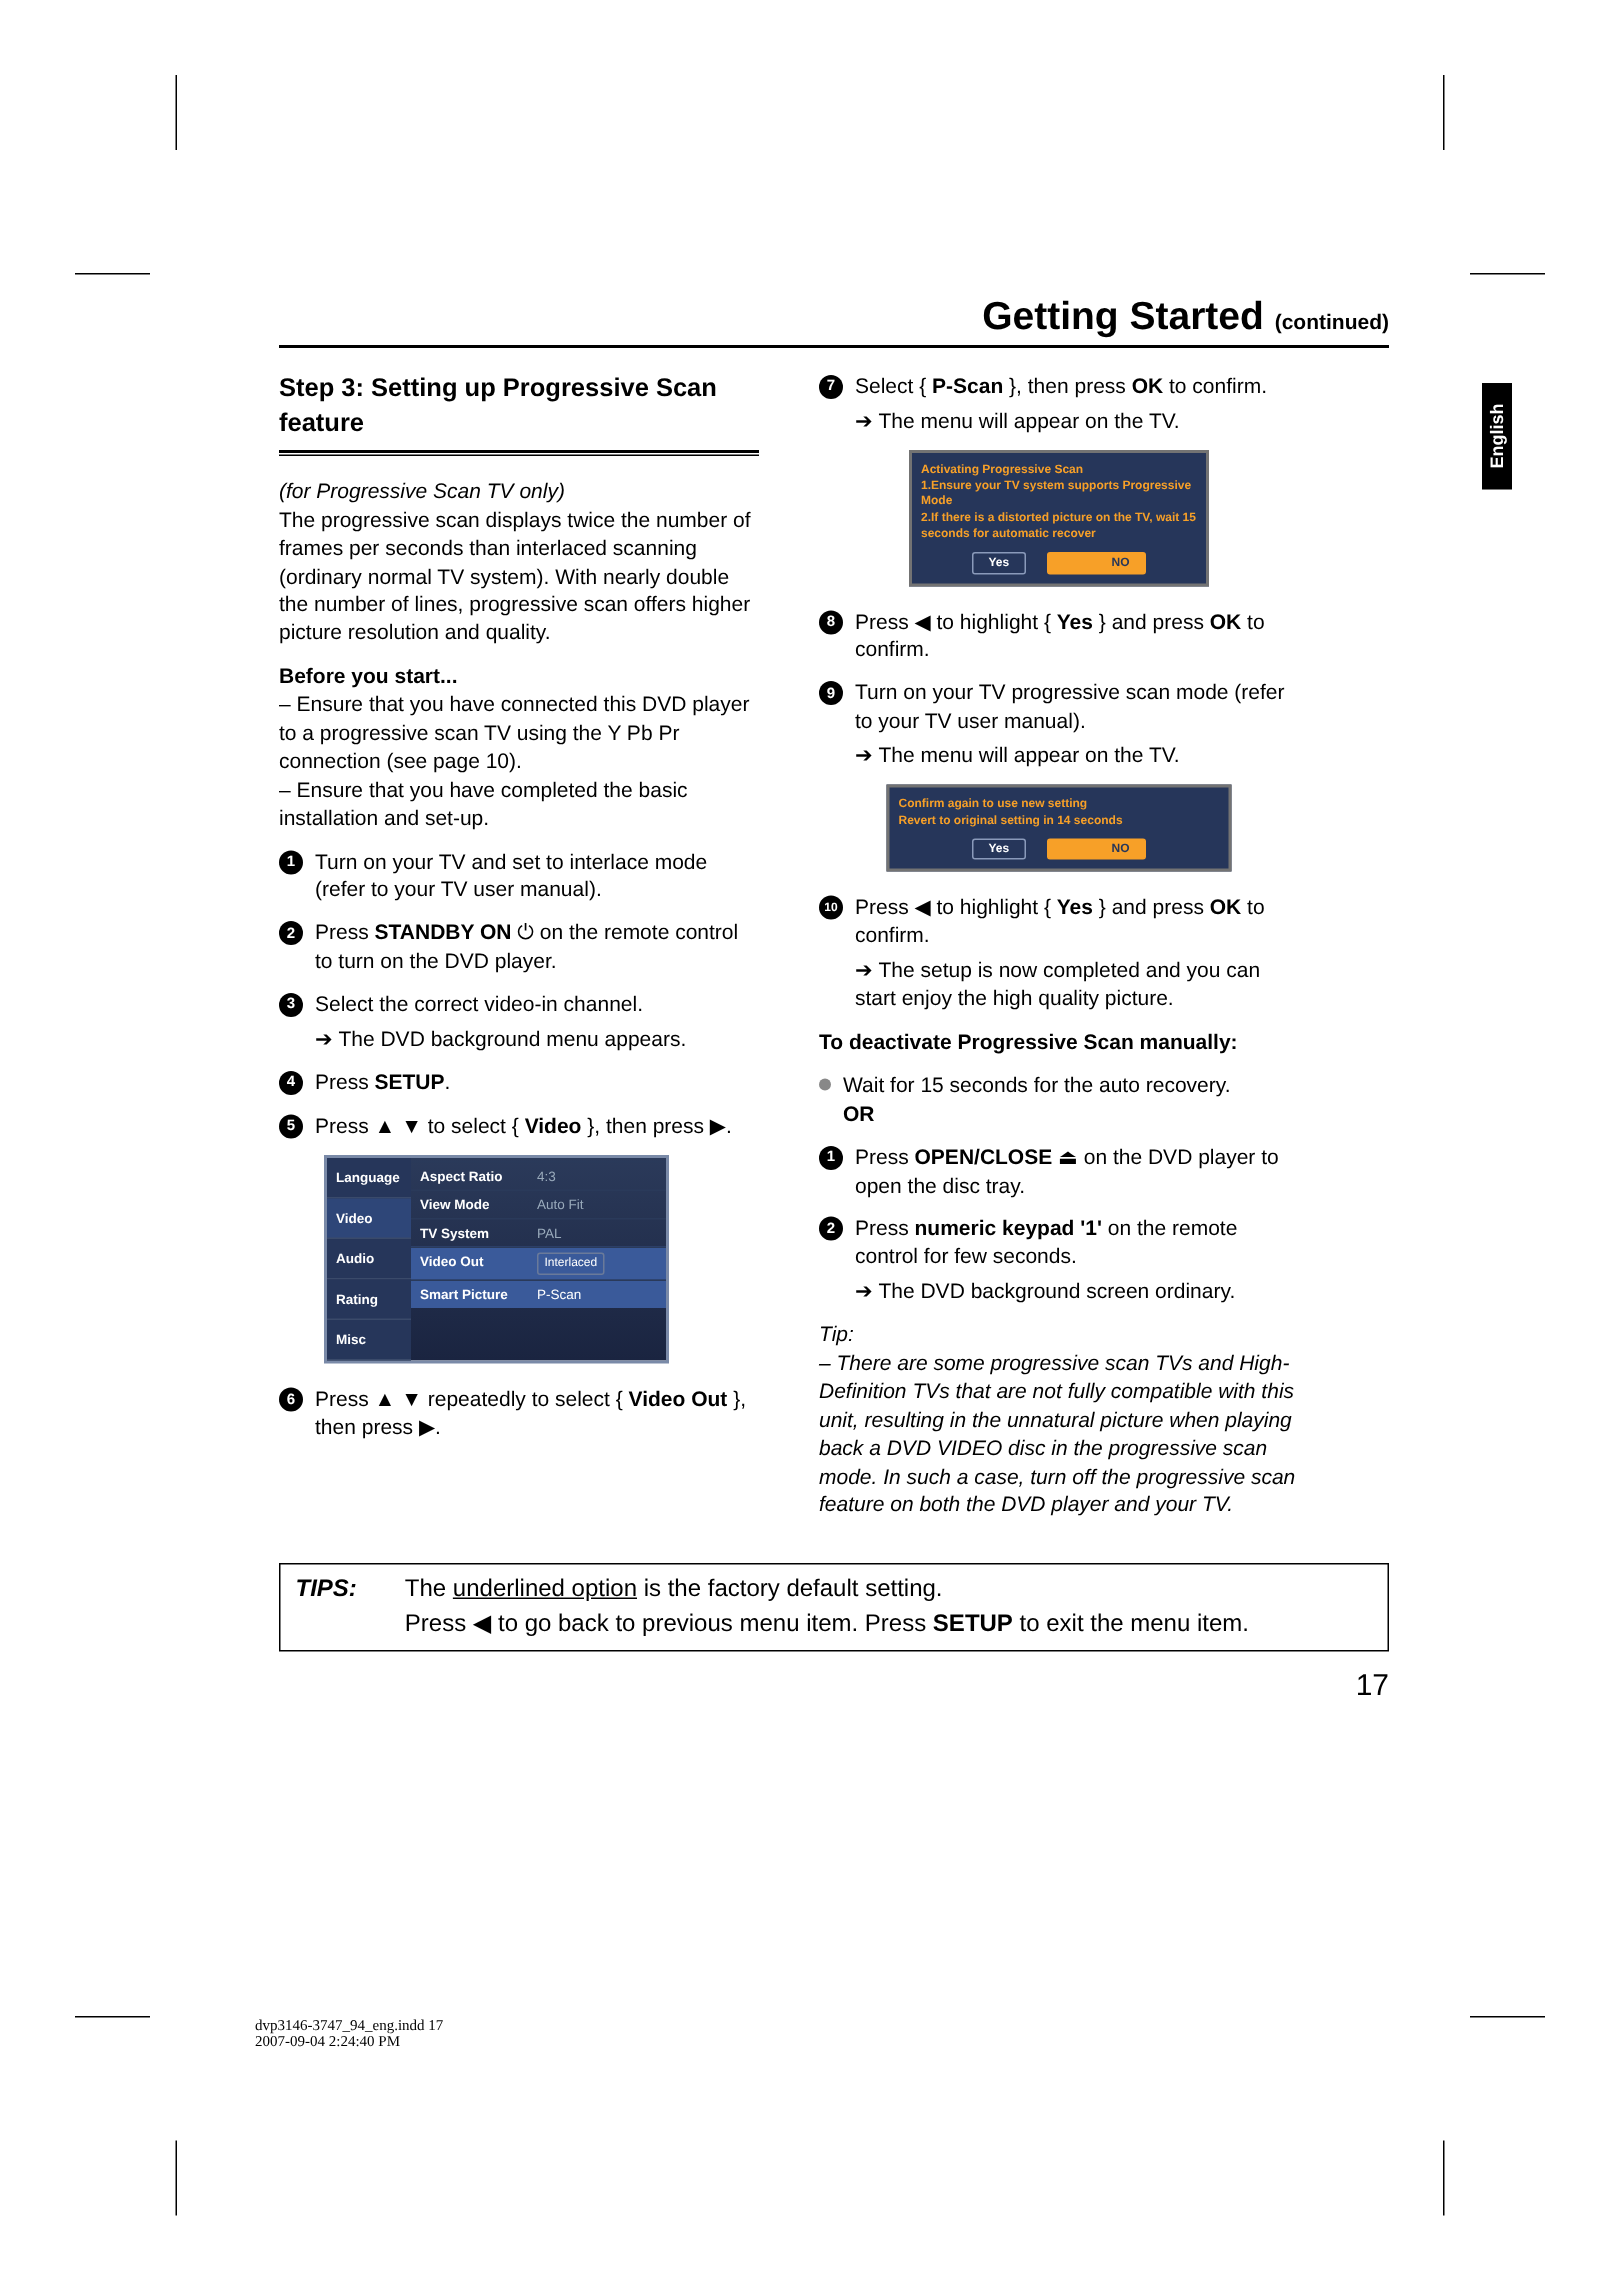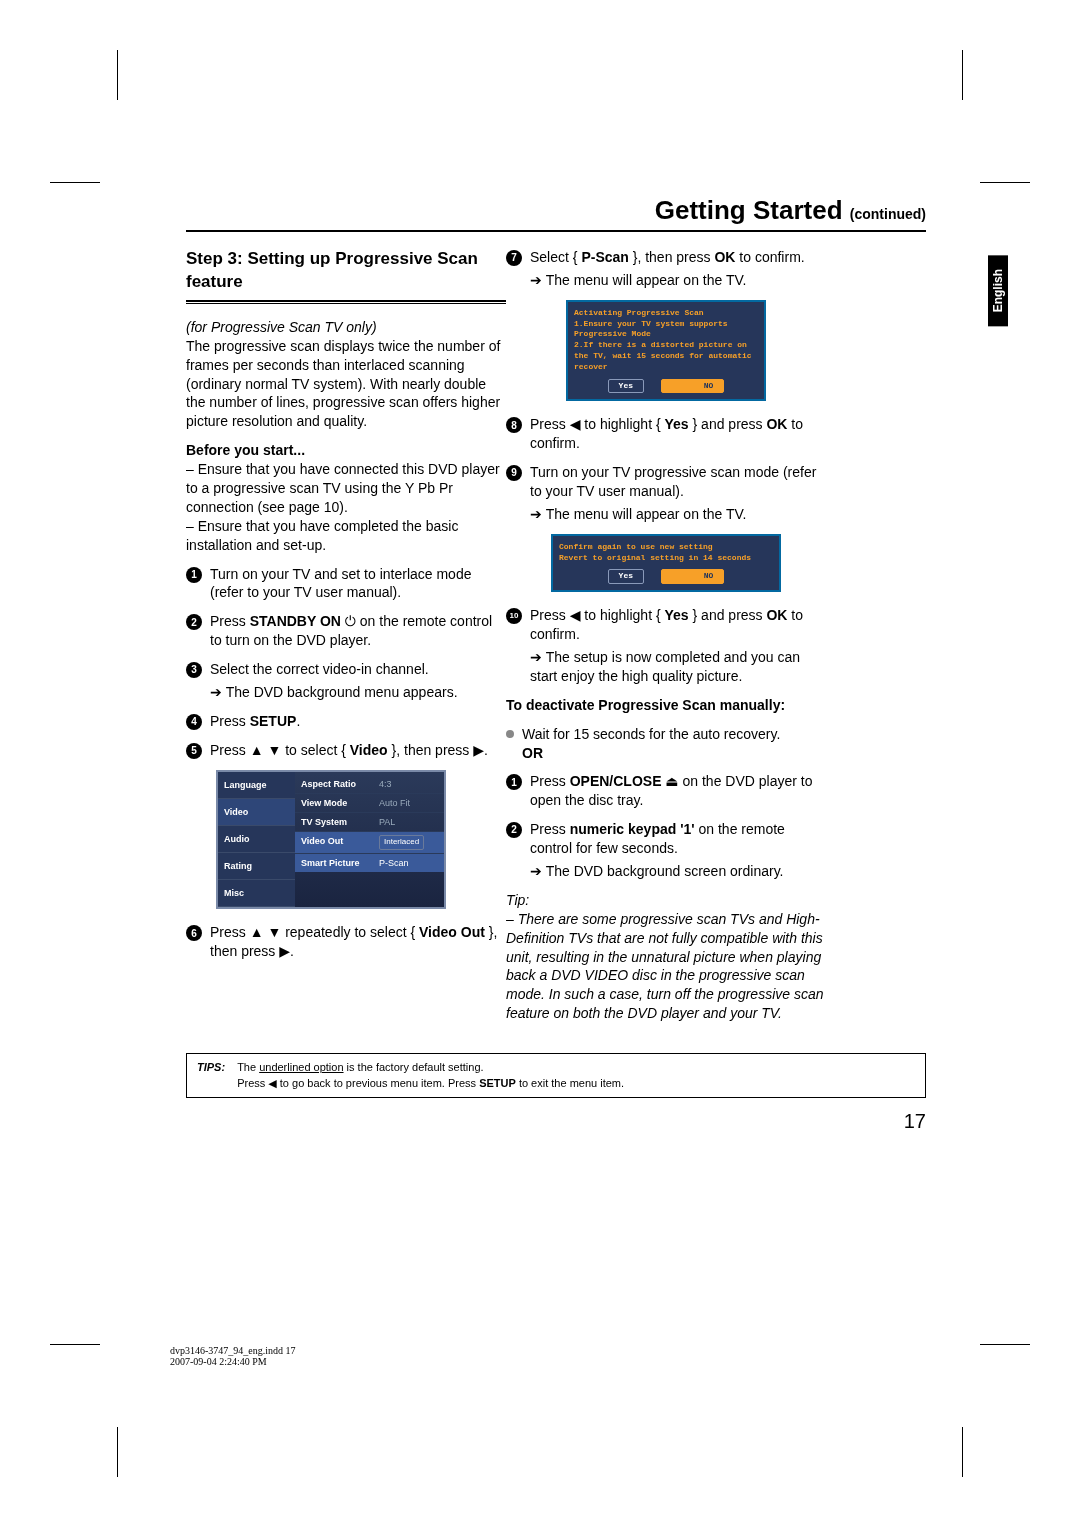--- a/index.html
+++ b/index.html
@@ -26,21 +26,21 @@
     width: 740px;
   }
   .header {
     text-align: right;
     font-size: 26px;
     font-weight: bold;
     padding-bottom: 4px;
   }
   .header .cont { font-size: 14px; font-weight: bold; }
   .header-rule { border-bottom: 2px solid #000; margin-bottom: 16px;}
-  .cols { display: flex; }
+  .cols { display: flex; gap: 40px; }
   .col { width: 320px; font-size: 14px; line-height: 1.35; }
   h3.step { font-size: 17px; font-weight: bold; margin-bottom:6px;}
   .step-rule1 { border-top:2px solid #000; height:3px;}
   .step-rule2 { border-top:1px solid #000; margin-bottom:14px;}
   .italic { font-style: italic; }
   .bold { font-weight: bold; }
   p { margin-bottom: 10px; }
   .num-step { display:flex; gap:8px; margin-bottom:10px;}
   .num-circle {
     flex: none;
@@ -64,50 +64,50 @@
     text-align:center;
   }
 
   
   .osd-menu {
     width:230px; margin:8px 0 14px 30px;
     border:2px solid #7a8aa8; font-size:9px; color:#fff;
     background: linear-gradient(#2b3a5a,#1a2440);
   }
   .osd-row { display:flex; }
-  .osd-tabs { width:77px; }
+  .osd-tabs { width:56px; }
   .osd-tab { padding:7px 6px; border-bottom:1px solid #3a4a6a; background:#26365a; font-weight:bold;}
   .osd-tab.sel { background:#2e4678;}
   .osd-body { flex:1; padding:2px 0;}
   .osd-item { display:flex; padding:3px 6px; border-top:1px solid #2a3a5a;}
   .osd-item.hi { background:#3a5a9a;}
   .osd-item .k{ width:78px; font-weight:bold;}
   .osd-item .v{ color:#9ab; }
   .osd-item.hi .v{ color:#fff;}
   .osd-item .vbox{ border:1px solid #6a7a9a; padding:1px 4px; border-radius:2px; font-size:8px;}
 
   
   .dlg {
     width:200px; margin:8px auto 14px auto;
-    border:2px solid #0369a1; background:#26365a;
-    color:#f7a028; font-size:8px; padding:6px; font-weight:bold;font-family:Liberation Mono, monospace;
+    border:2px solid #737373; background:#26365a;
+    color:#f7a028; font-size:8px; padding:6px; font-weight:bold;
   }
   .dlg .btns{ text-align:center; margin-top:6px;}
   .dlg .btn{
     display:inline-block; border:1px solid #8a9aba; color:#fff;
     padding:1px 10px; font-size:8px; margin:0 6px; border-radius:2px;
   }
   .dlg .btn.sel{ background:#f7a028; color:#26365a; border-color:#f7a028;padding-left:42px;}
   .dlg2 { width:230px;}
   .dlg2 .line{ color:#f7a028;}
 
   .tips-box {
-    border:1px solid #000; font-size:11px;
+    border:1px solid #000; font-size:16px;
     padding:6px 10px; margin-top:20px; line-height:1.4;
-    display:flex; gap:12px;
+    display:flex; gap:32px;
   }
   .tips-box .label{ font-style:italic; font-weight:bold;}
   .pagenum { text-align:right; margin-top:12px; font-size:20px;}
   .footer-meta {
     position:absolute; bottom:160px; left:170px; right:170px;
     display:flex; justify-content:space-between;
     font-size:10px; font-family:"Times New Roman",serif;flex-direction:column;
   }
   .tri{ font-family: Arial, sans-serif;}
   .underline{ text-decoration:underline;}

